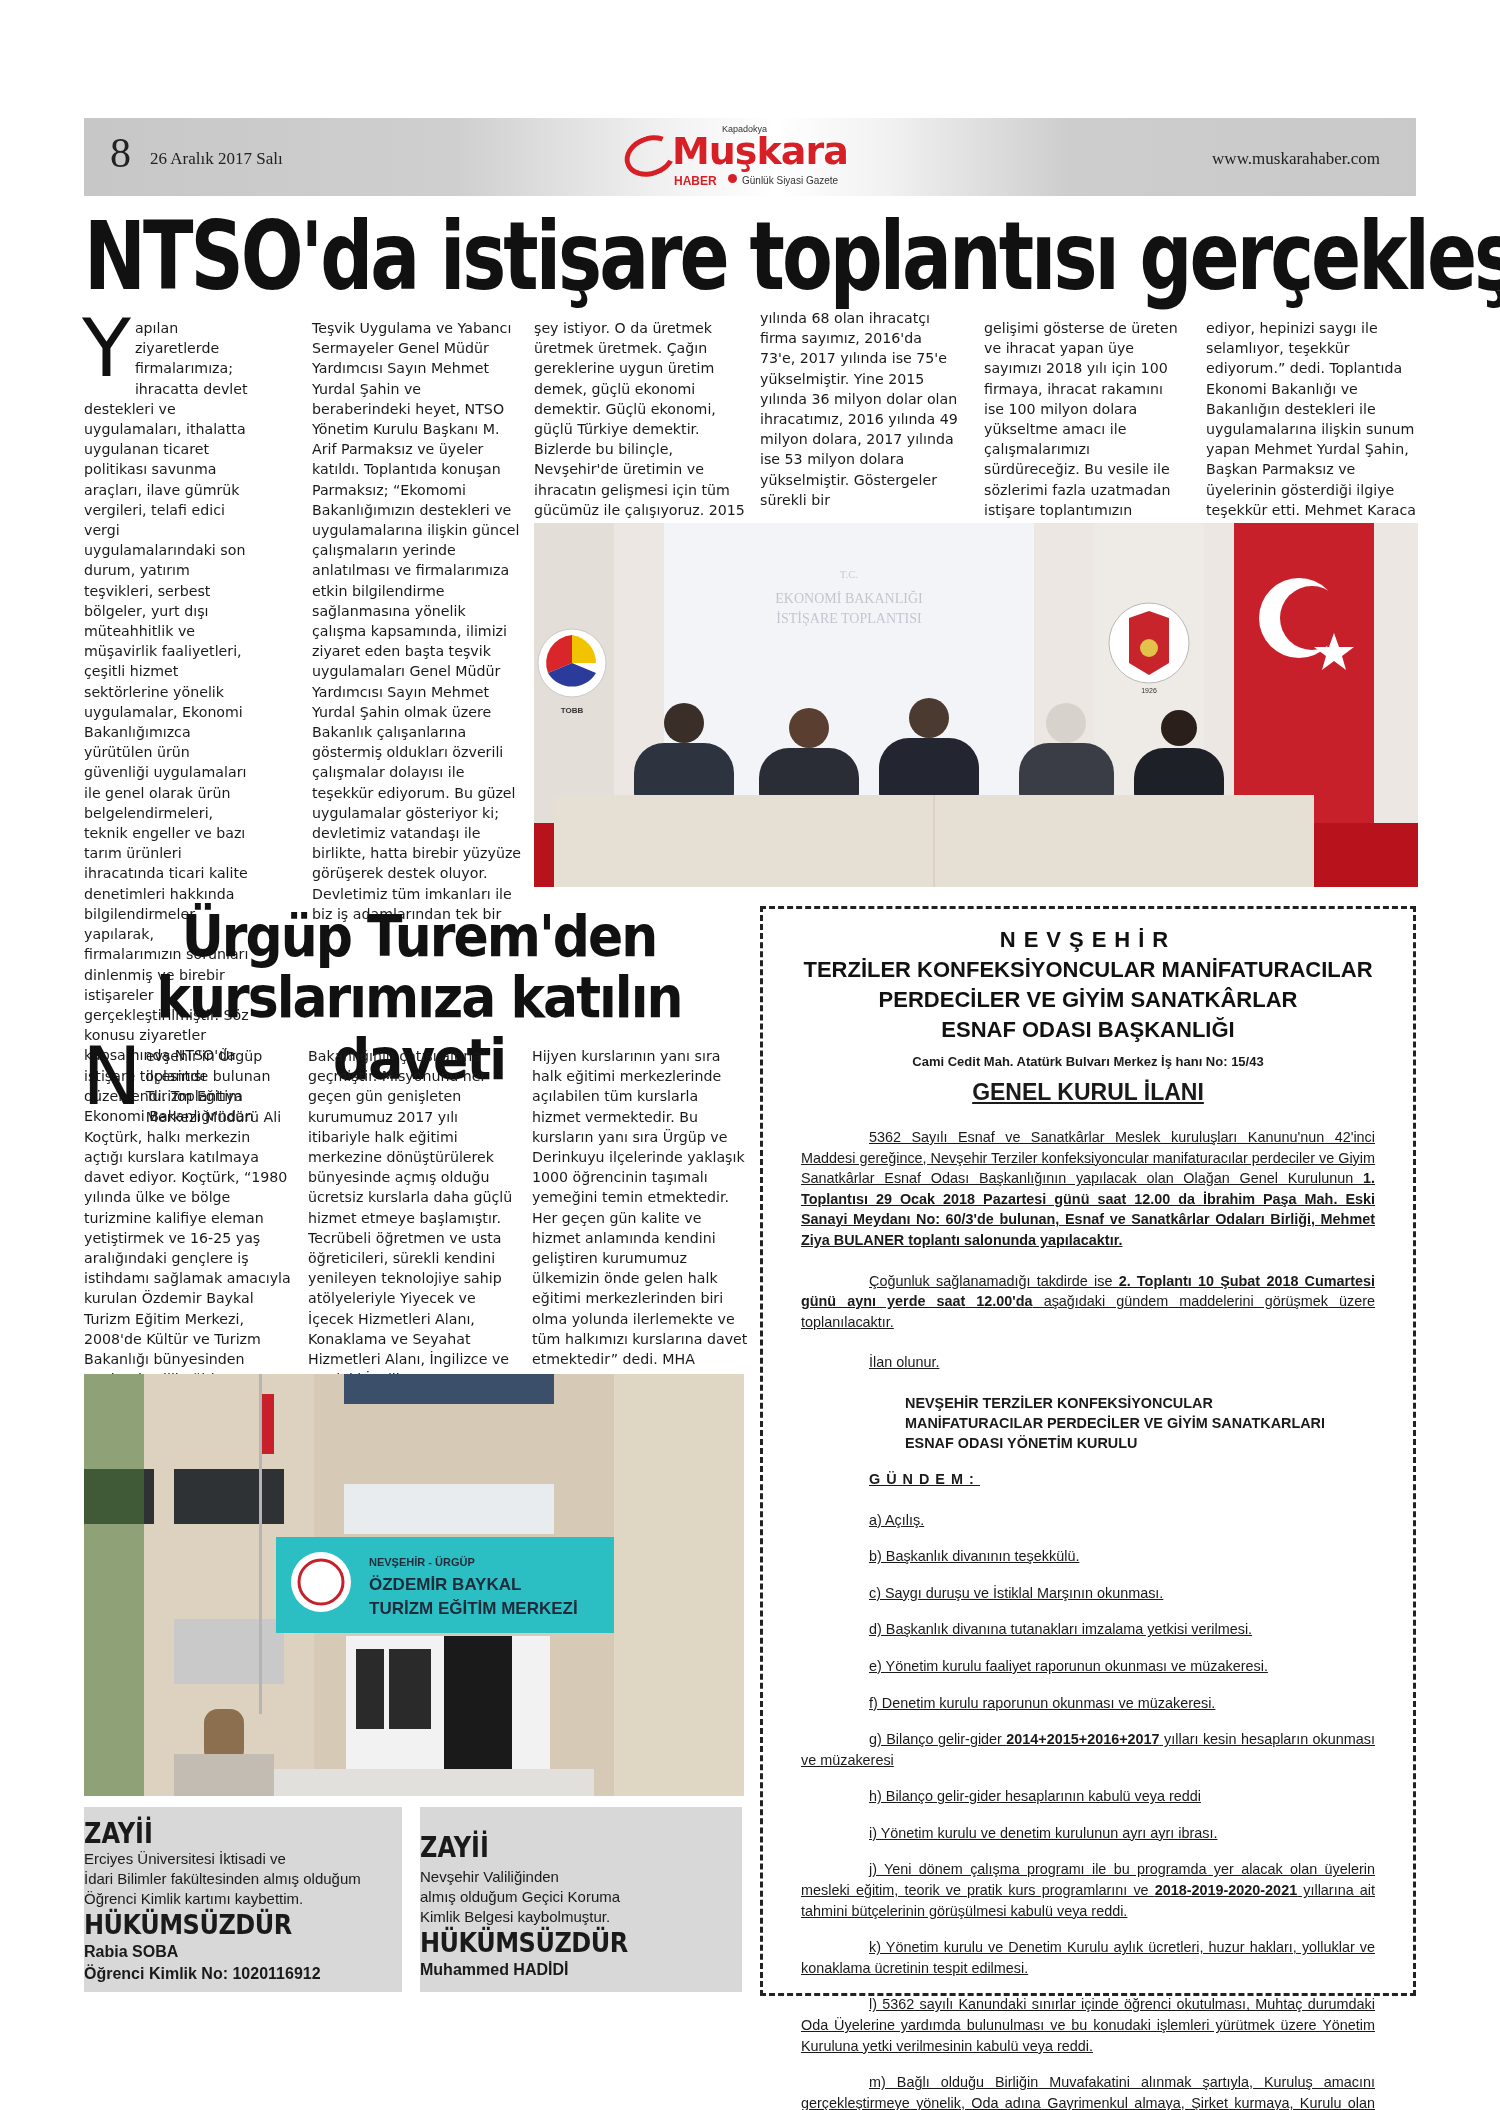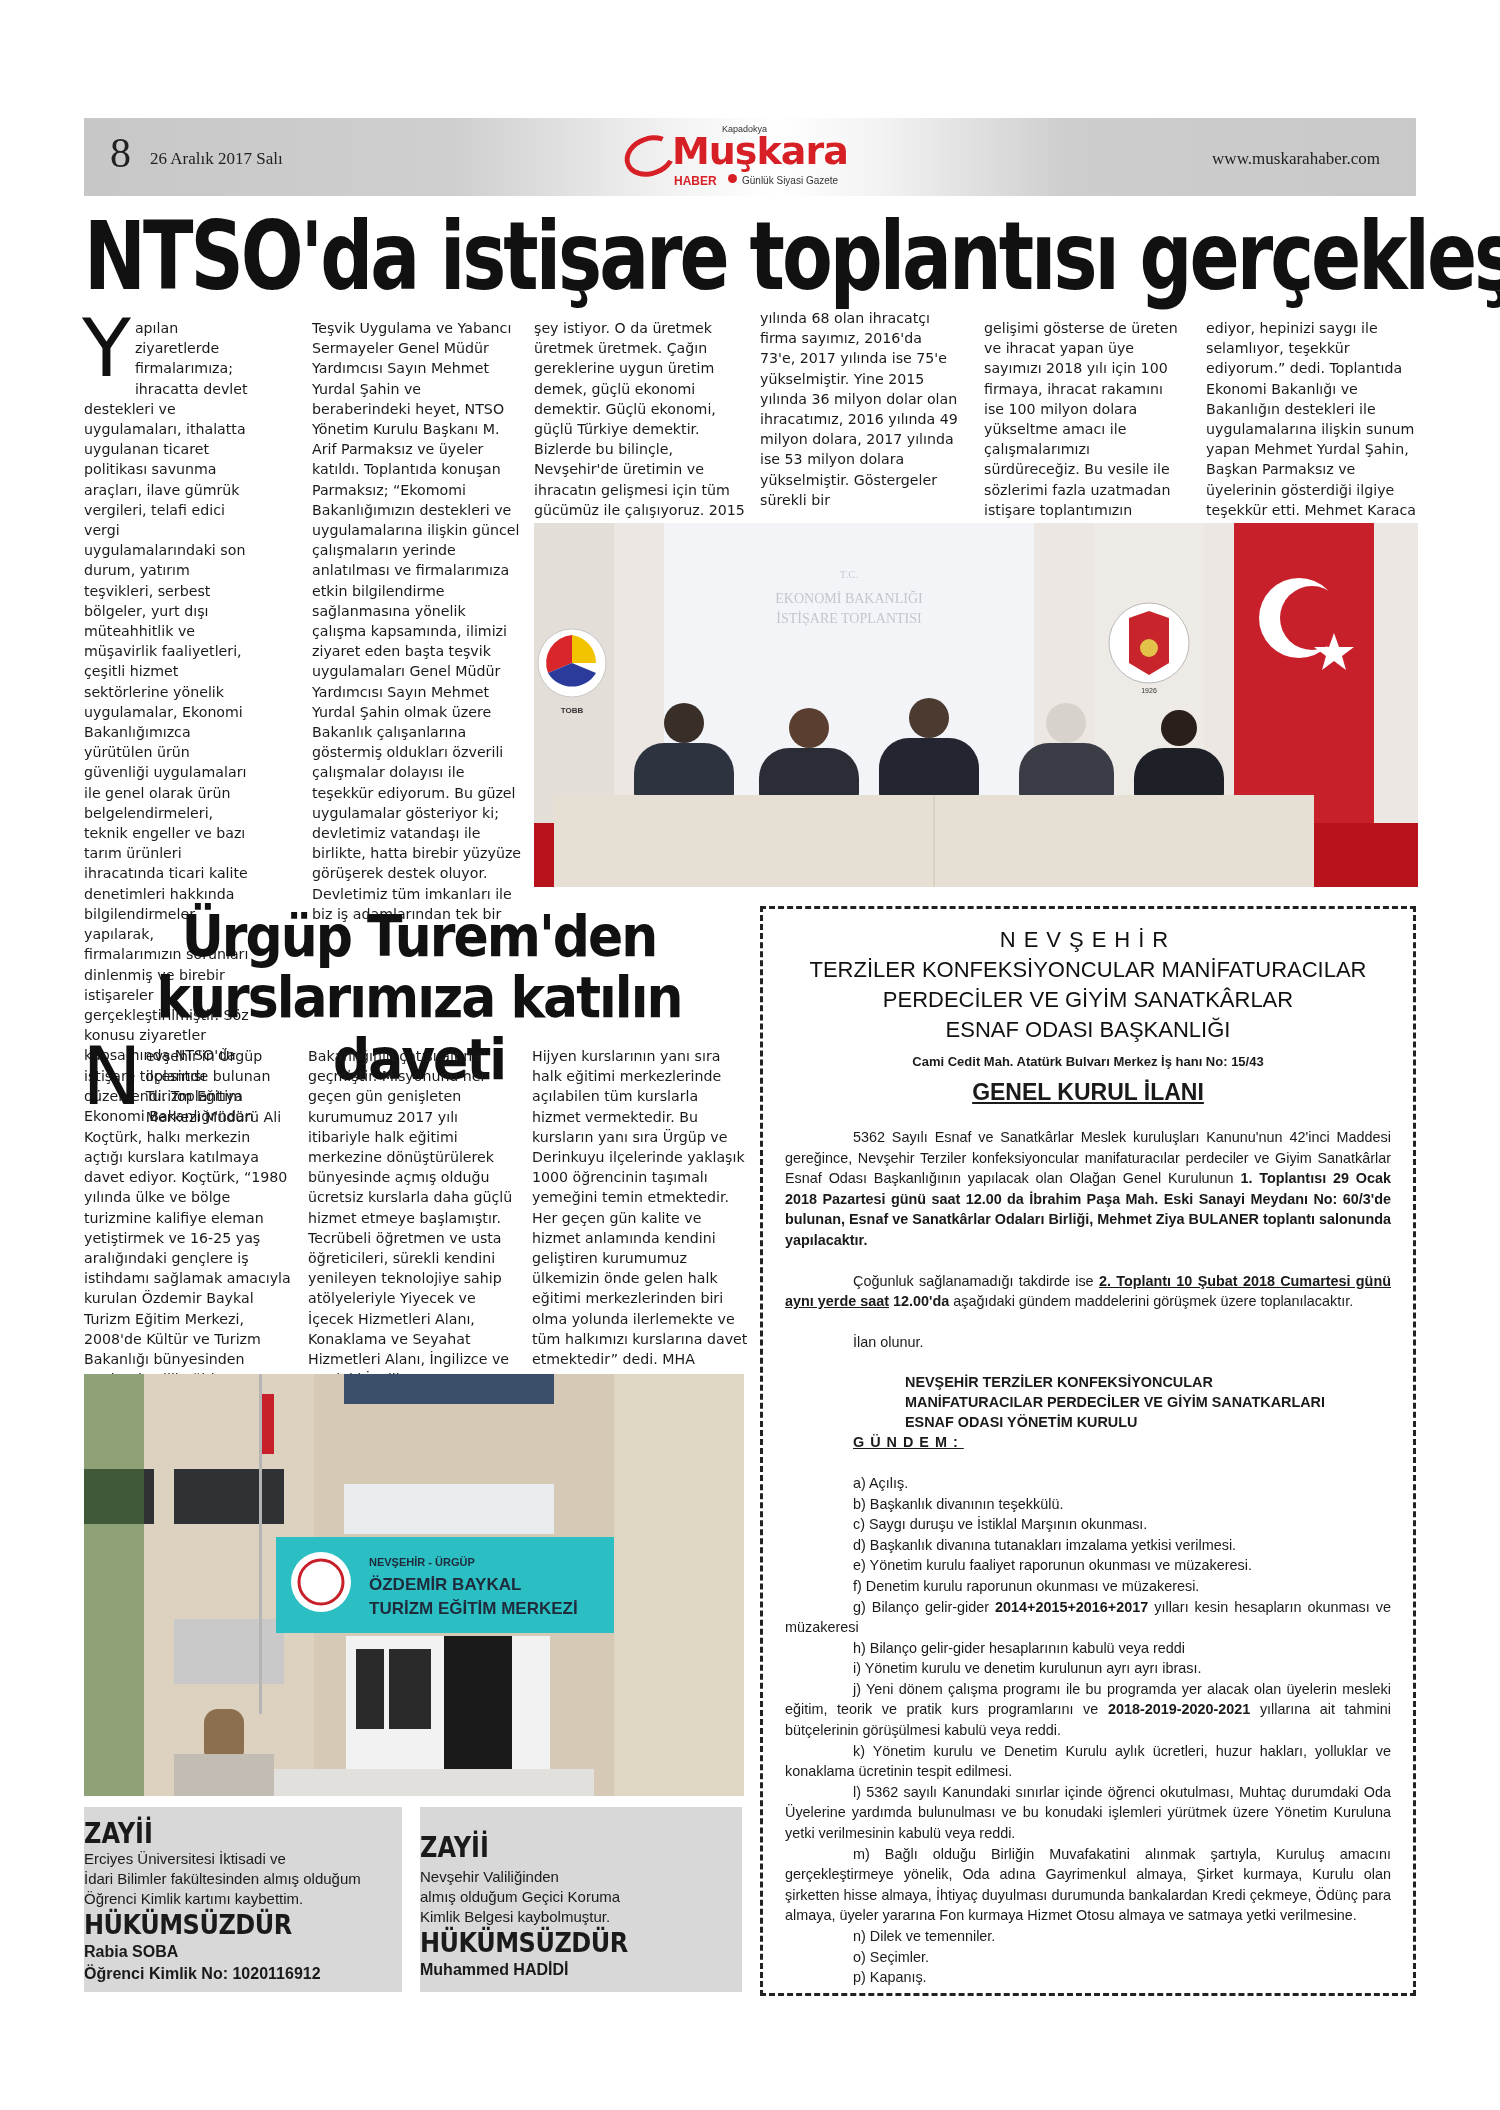--- a/index.html
+++ b/index.html
@@ -28,26 +28,26 @@
   .dropcap { float: left; font-family: "DejaVu Sans", sans-serif; font-size: 80px; line-height: 62px; margin: 0 4px 0 -2px; color: #111; }
 
   .photo1 { position: absolute; left: 534px; top: 523px; width: 884px; height: 364px; overflow: hidden; background: #eee9e4; }
   .photo2 { position: absolute; left: 84px; top: 1374px; width: 660px; height: 422px; overflow: hidden; background: #fef9c3; }
 
   .headline-second { position: absolute; left: 84px; top: 905px; width: 670px; text-align: center; font-family: "DejaVu Sans", sans-serif; font-weight: bold;
     font-size: 52px; line-height: 56px; letter-spacing: -2px; color: #111; transform: scaleY(1.1); transform-origin: top center; }
 
   
   .notice { position: absolute; left: 760px; top: 906px; width: 656px; height: 1090px; border: 3px dashed #222; box-sizing: border-box; padding: 16px 22px; font-family: "Liberation Sans", sans-serif; }
-  .n-title { text-align: center; font-weight: normal; font-size: 22px; line-height: 30px; color: #111; }
+  .n-title { text-align: center; font-weight: bold; font-size: 22px; line-height: 30px; color: #111; }
   .n-spaced { letter-spacing: 8px; }
   .n-addr { text-align: center; font-weight: bold; font-size: 13px; line-height: 30px; margin-top: 2px; }
   .n-genel { text-align: center; font-weight: bold; font-size: 23px; line-height: 30px; text-decoration: underline; }
   .n-body { font-size: 14.4px; line-height: 20.6px; text-align: justify; margin-top: 20px; }
-  .n-body p { margin: 0; }
+  .n-body p { margin: 16px; text-decoration: underline; }
   .indent { text-indent: 68px; }
   .mt { margin-top: 20px !important; }
   .n-sign { font-weight: bold; font-size: 14.4px; line-height: 20px; margin-left: 120px; margin-top: 20px; }
   .n-gundem { font-weight: bold; letter-spacing: 6px; text-decoration: underline; margin-left: 68px; }
   .item-first { padding-left: 68px; }
   .u { text-decoration: underline; }
 
   
   .zayi { position: absolute; top: 1807px; height: 185px; background: #d8d8d8; font-family: "Liberation Sans", sans-serif; color: #1a1a1a; }
   .zayi1 { left: 84px; width: 318px; }

